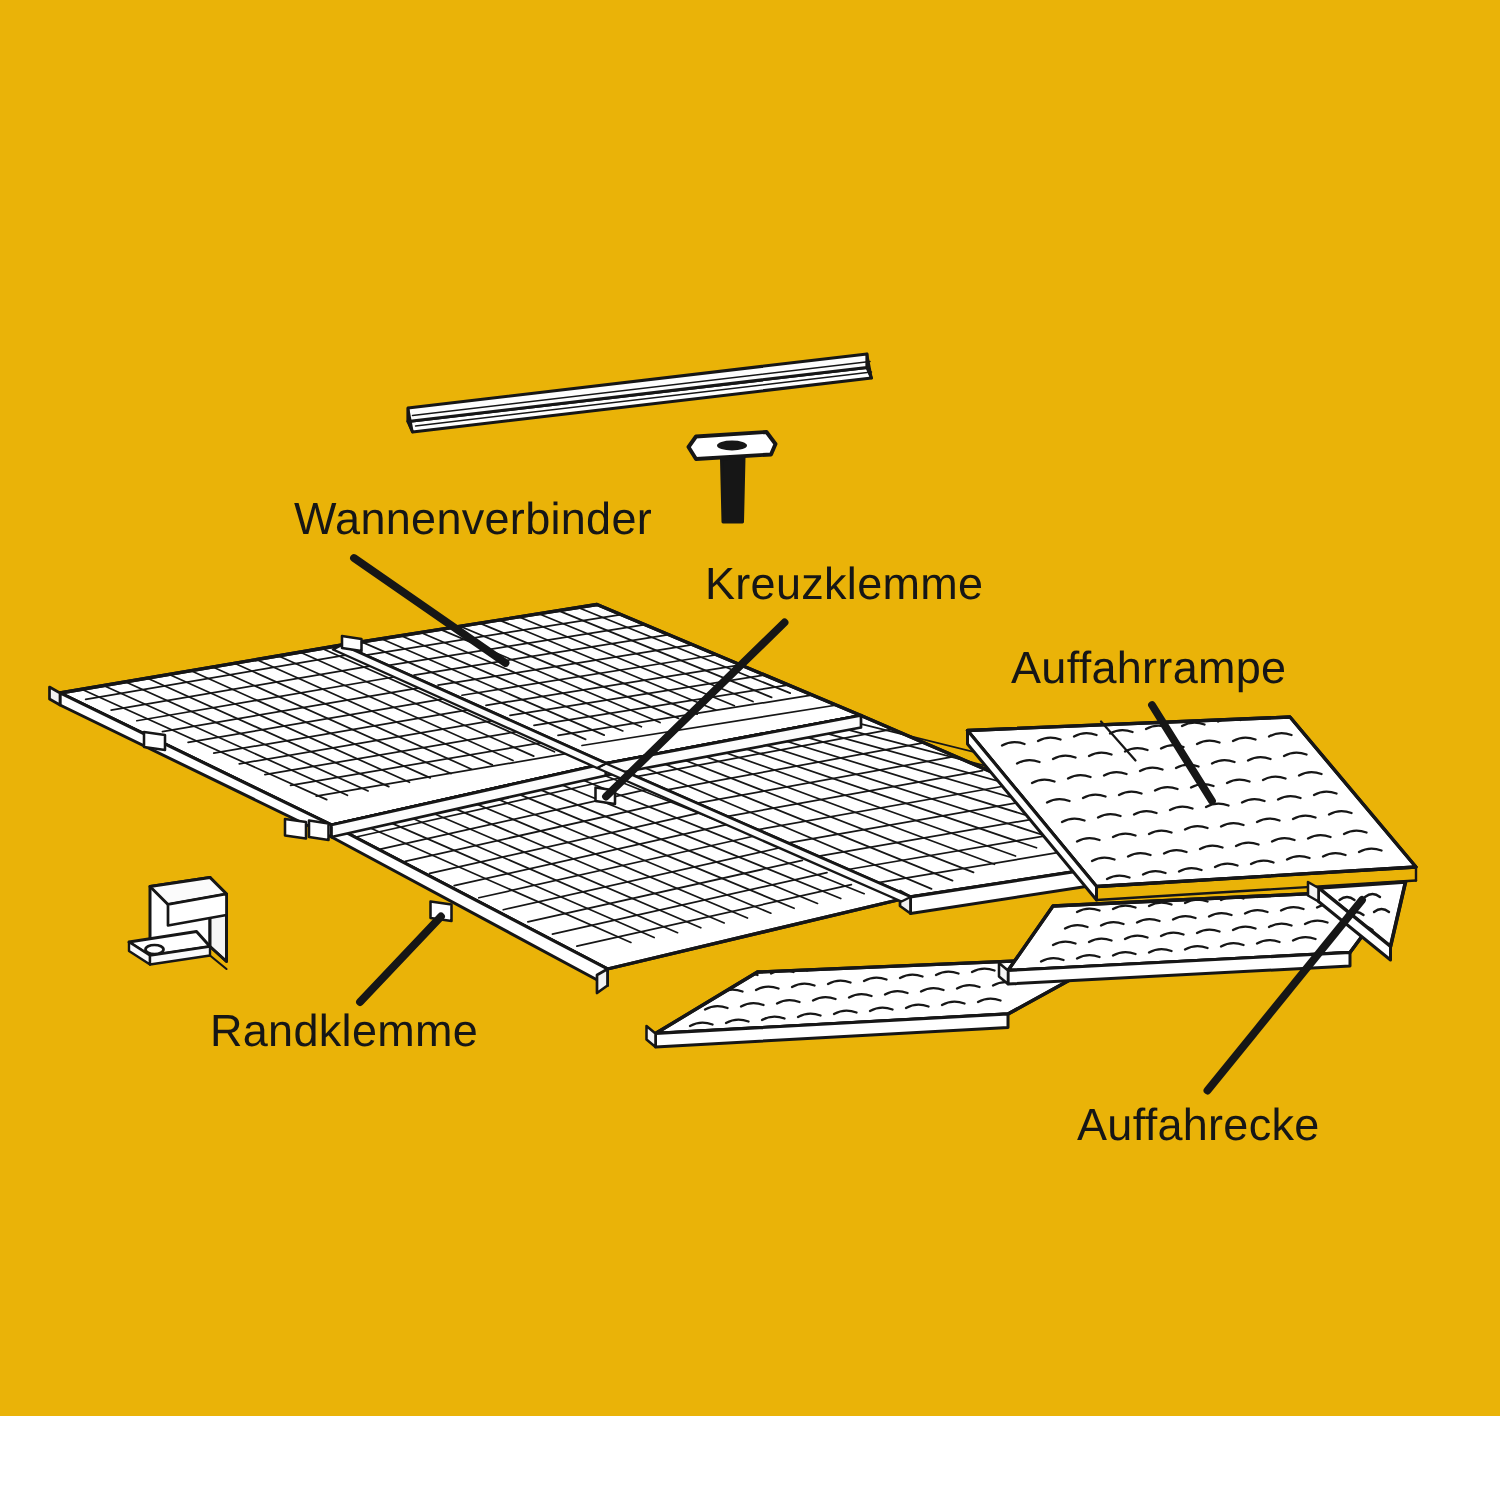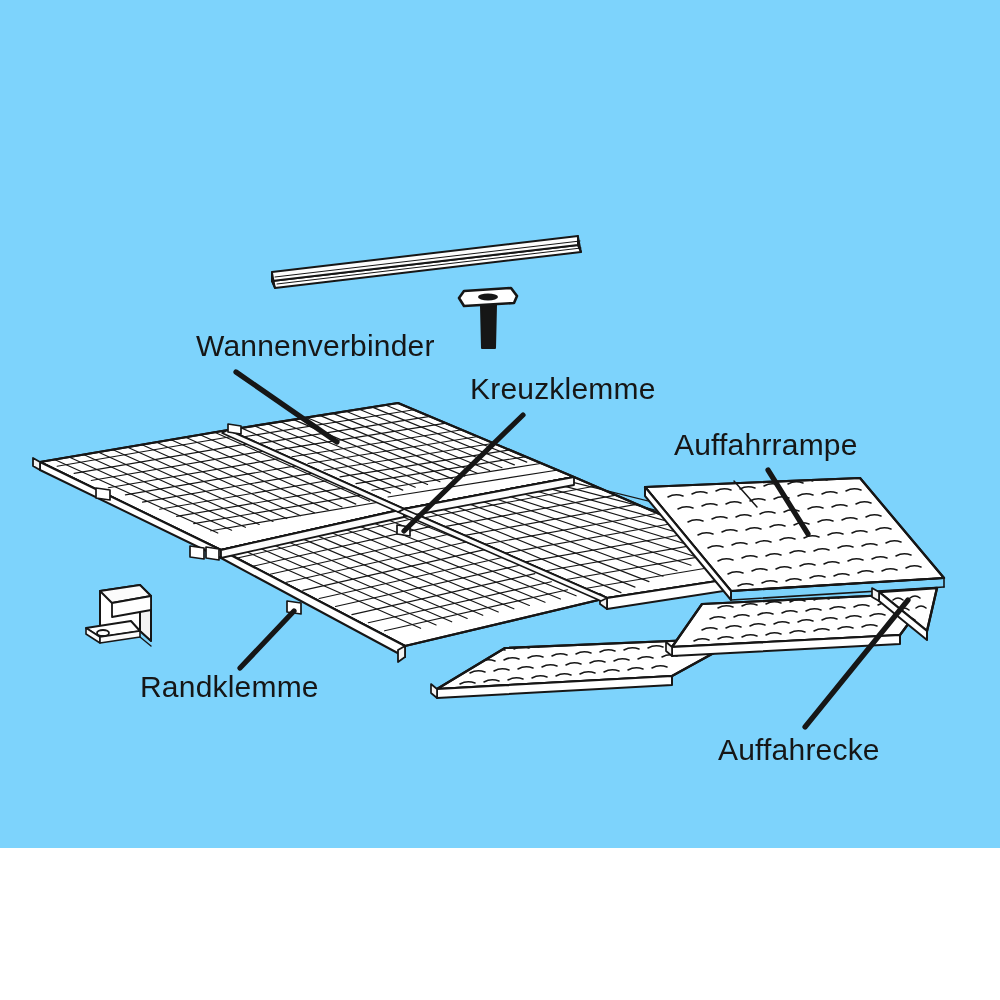--- a/index.html
+++ b/index.html
@@ -4,22 +4,22 @@
 <title>Exploded Assembly Diagram</title>
 <style>
   html, body {
     margin: 0;
     padding: 0;
     background: #ffffff;
   }
   #stage {
     position: relative;
     width: 1000px;
-    height: 848px;
-    background: #7dd3fc;
+    height: 944px;
+    background: #eab308;
     overflow: hidden;
     font-family: "Liberation Sans", sans-serif;
   }
   #diagram {
     position: absolute;
     inset: 0;
     width: 1000px;
     height: 1000px;
     display: block;
   }

